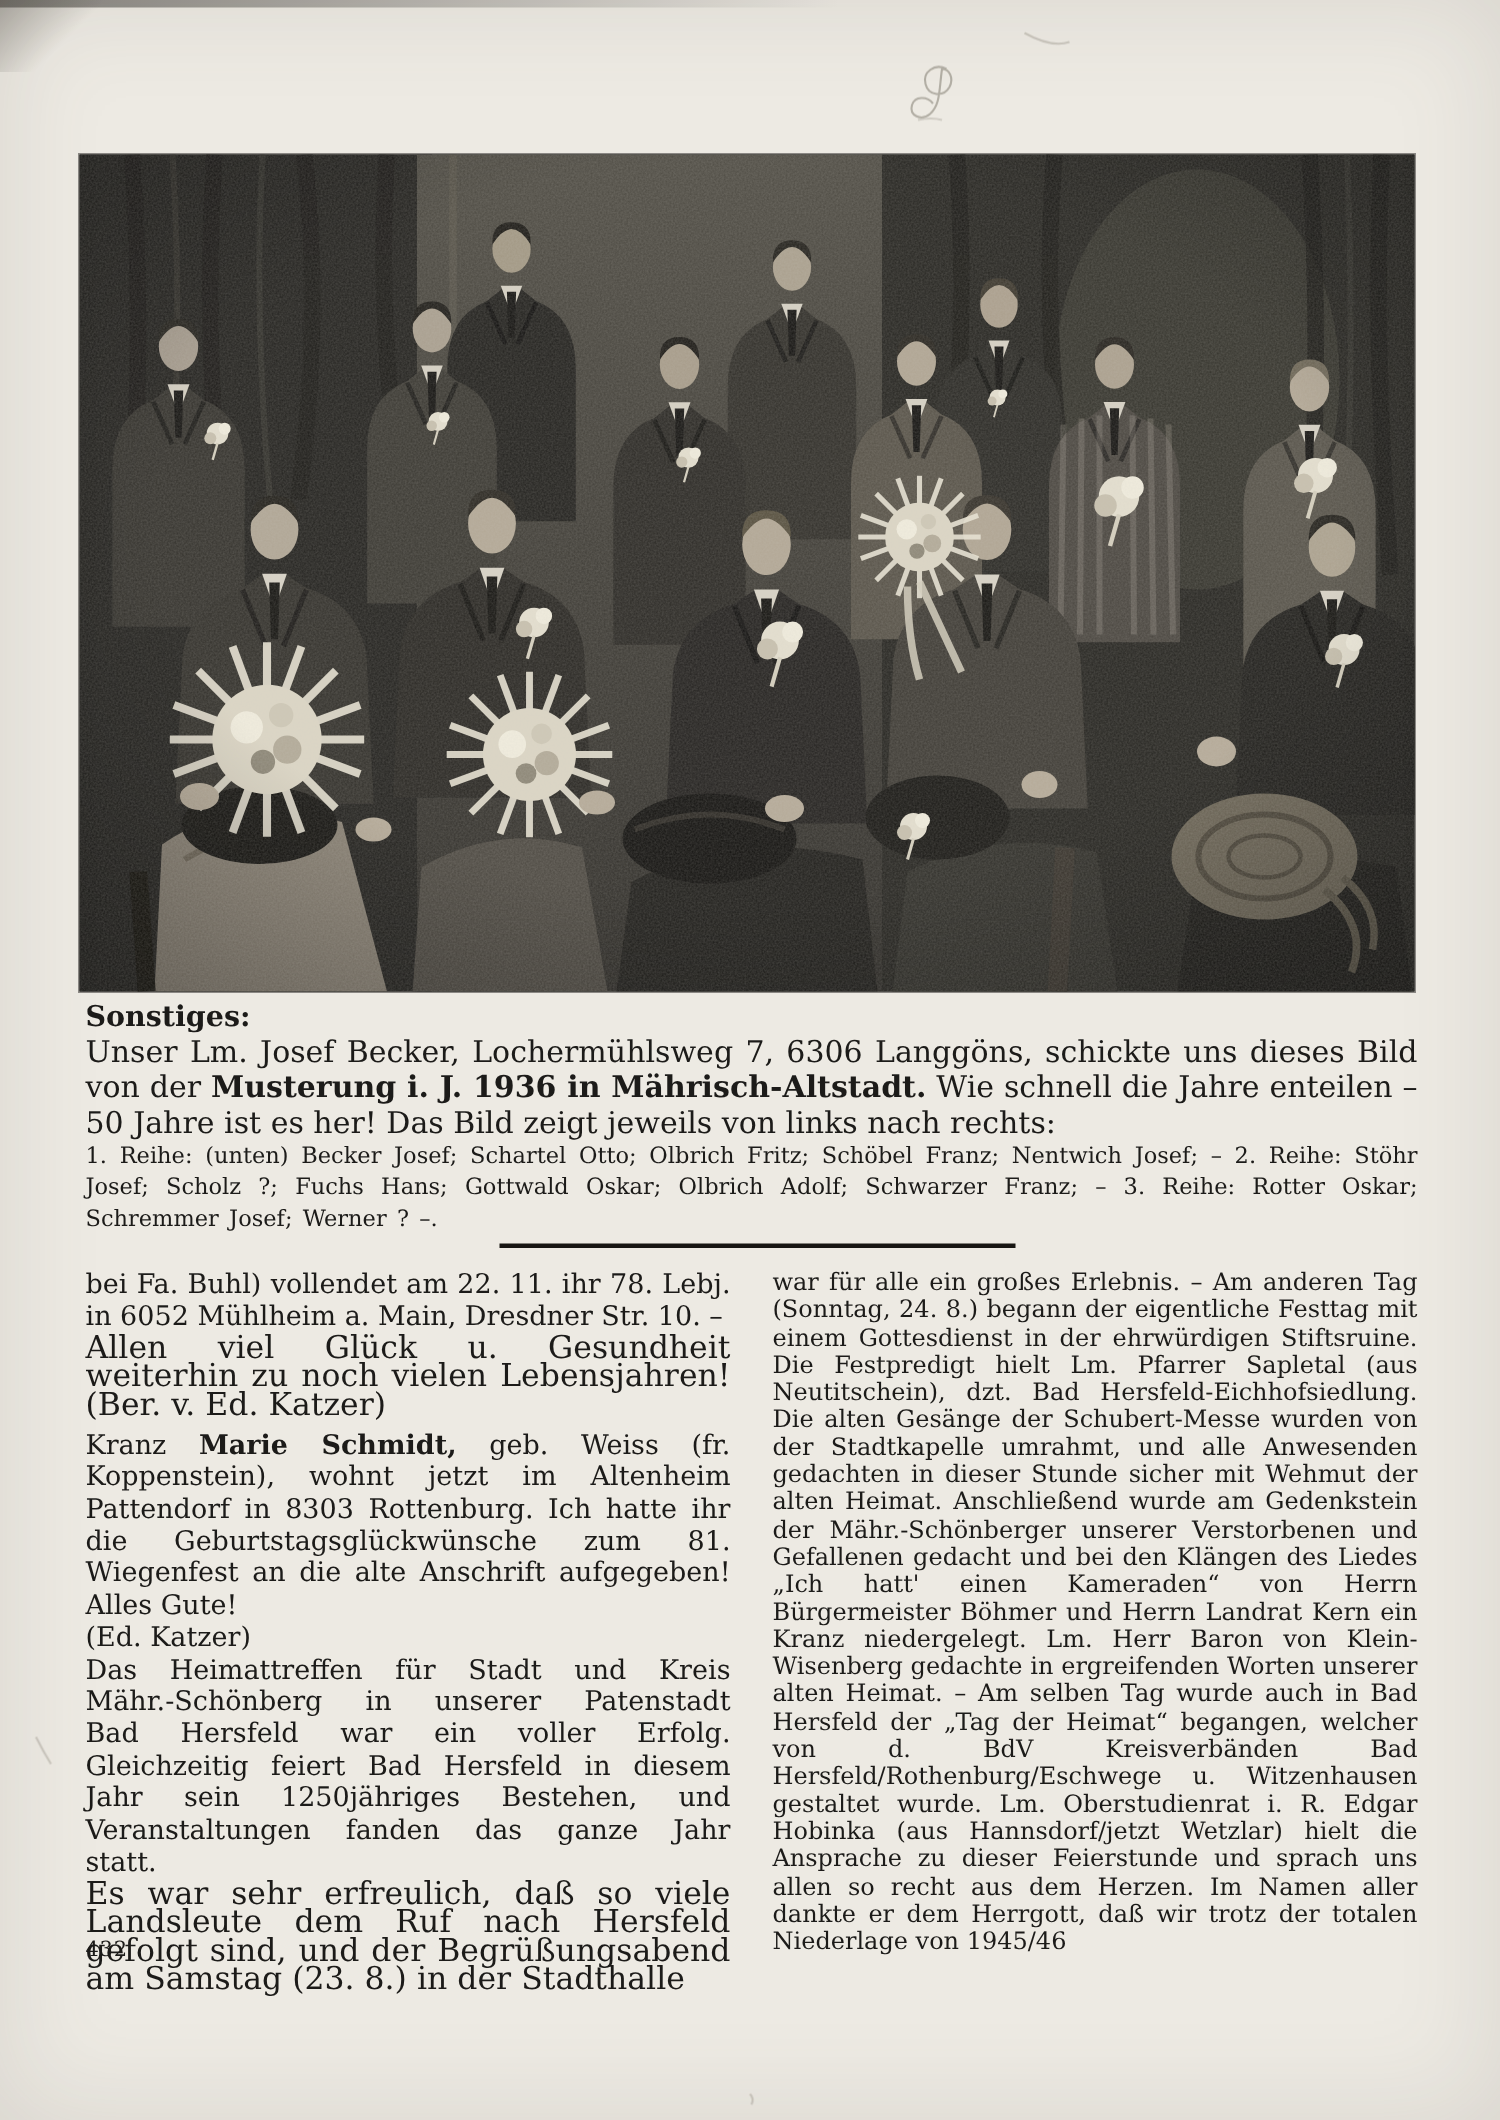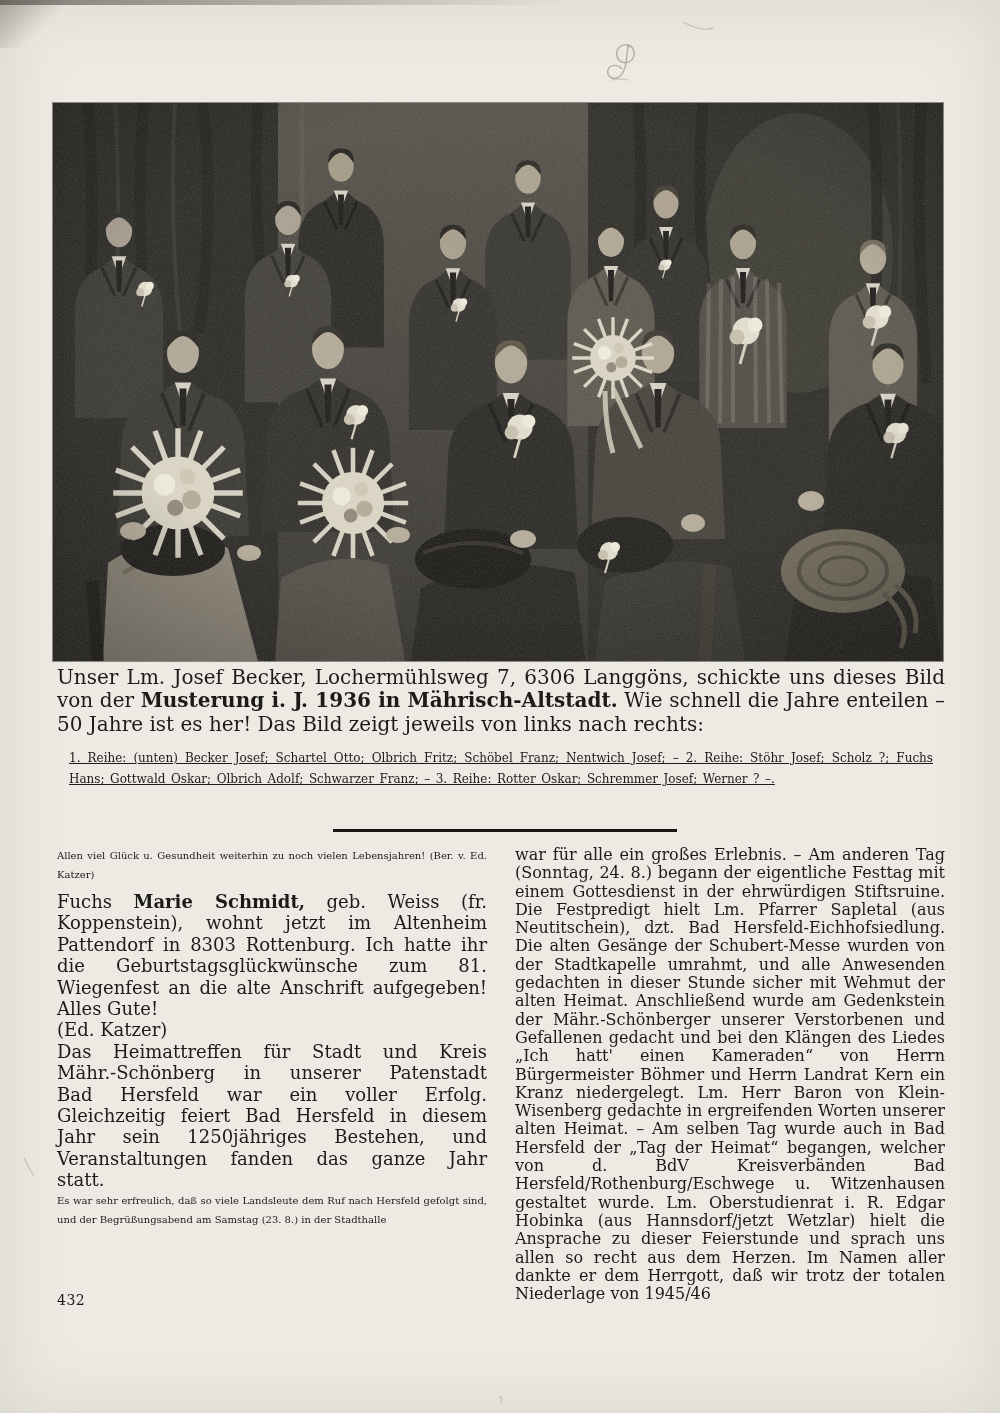--- a/index.html
+++ b/index.html
@@ -34,37 +34,36 @@
   .caption{
     position:absolute;left:57px;top:666px;width:888px;
   }
   .caption-heading{
     font-weight:bold;font-size:19px;line-height:24px;margin:0;
   }
   .caption-intro{
     font-size:20px;line-height:23.4px;text-align:justify;margin:0;
   }
   .caption-listing{
-    font-size:12px;line-height:21px;text-align:justify;margin:12px;
+    font-size:15px;line-height:21px;text-align:justify;margin:0;
     word-spacing:.14em;
-    text-decoration:underline;
   }
   .b{font-weight:bold;}
   .divider{
     position:absolute;left:333px;top:829px;width:344px;height:3px;
     background:#181613;
   }
   .columns{
     position:absolute;left:57px;top:846px;width:888px;
     display:flex;gap:28px;
   }
   .col{width:430px;}
   .col p{margin:0;text-align:justify;}
   .t-lg{font-size:18px;line-height:21.4px;}
-  .t-sm{font-size:10px;line-height:19px;}
+  .t-sm{font-size:21px;line-height:19px;}
   .col-right p{font-size:16px;line-height:18.3px;}
   .byline{text-align:center;padding-right:4px;}
   .gap-sm{margin-top:7px !important;}
   .gap-md{margin-top:10px !important;}
   .loose{word-spacing:.30em;}
   .looser{word-spacing:.42em;}
   .page-number{
     position:absolute;left:57px;top:1292px;
     font-size:14px;letter-spacing:.5px;
   }
@@ -273,31 +272,33 @@
         <ellipse cx="758" cy="398" rx="13" ry="10"></ellipse>
         <ellipse cx="605,430" cy="430" rx="0" ry="0"></ellipse>
       </g>
 
       <rect width="890" height="558" fill="url(#vig)"></rect>
       <rect width="890" height="558" filter="url(#noise)"></rect>
     </svg>
   </div>
 
   <div class="caption">
+    <p class="caption-heading">Sonstiges:</p>
     <p class="caption-intro"><span>Unser Lm. Josef Becker, Lochermühlsweg 7, 6306 Langgöns, schickte uns dieses Bild von der </span><span class="b">Musterung i. J. 1936 in Mährisch-Altstadt.</span><span> Wie schnell die Jahre enteilen – 50 Jahre ist es her! Das Bild zeigt jeweils von links nach rechts:</span></p>
     <p class="caption-listing">1. Reihe: (unten) Becker Josef; Schartel Otto; Olbrich Fritz; Schöbel Franz; Nentwich Josef; – 2. Reihe: Stöhr Josef; Scholz ?; Fuchs Hans; Gottwald Oskar; Olbrich Adolf; Schwarzer Franz; – 3. Reihe: Rotter Oskar; Schremmer Josef; Werner ? –.</p>
   </div>
 
   <div class="divider"></div>
 
   <div class="columns">
 
     <div class="col col-left">
+      <p class="t-lg">bei Fa. Buhl) vollendet am 22. 11. ihr 78. Lebj. in 6052 Mühlheim a. Main, Dresdner Str. 10. –</p>
       <p class="t-sm">Allen viel Glück u. Gesundheit weiterhin zu noch vielen Lebensjahren! (Ber. v. Ed. Katzer)</p>
-      <p class="t-lg gap-sm"><span>Fuchs </span><span class="b">Marie Schmidt,</span><span> geb. Weiss (fr. Koppenstein), wohnt jetzt im Altenheim Pattendorf in 8303 Rottenburg. Ich hatte ihr die Geburtstagsglückwünsche zum 81. Wiegenfest an die alte Anschrift aufgegeben! Alles Gute!</span></p>
+      <p class="t-lg gap-sm"><span>Kranz </span><span class="b">Marie Schmidt,</span><span> geb. Weiss (fr. Koppenstein), wohnt jetzt im Altenheim Pattendorf in 8303 Rottenburg. Ich hatte ihr die Geburtstagsglückwünsche zum 81. Wiegenfest an die alte Anschrift aufgegeben! Alles Gute!</span></p>
       <p class="t-lg byline">(Ed. Katzer)</p>
       <p class="t-lg looser">Das Heimattreffen für Stadt und Kreis Mähr.-Schönberg in unserer Patenstadt Bad Hersfeld war ein voller Erfolg. Gleichzeitig feiert Bad Hersfeld in diesem Jahr sein 1250jähriges Bestehen, und Veranstaltungen fanden das ganze Jahr statt.</p>
       <p class="t-sm">Es war sehr erfreulich, daß so viele Landsleute dem Ruf nach Hersfeld gefolgt sind, und der Begrüßungsabend am Samstag (23. 8.) in der Stadthalle</p>
     </div>
 
     <div class="col col-right">
       <p>war für alle ein großes Erlebnis. – Am anderen Tag (Sonntag, 24. 8.) begann der eigentliche Festtag mit einem Gottesdienst in der ehrwürdigen Stiftsruine. Die Festpredigt hielt Lm. Pfarrer Sapletal (aus Neutitschein), dzt. Bad Hersfeld-Eichhofsiedlung. Die alten Gesänge der Schubert-Messe wurden von der Stadtkapelle umrahmt, und alle Anwesenden gedachten in dieser Stunde sicher mit Wehmut der alten Heimat. Anschließend wurde am Gedenkstein der Mähr.-Schönberger unserer Verstorbenen und Gefallenen gedacht und bei den Klängen des Liedes „Ich hatt' einen Kameraden“ von Herrn Bürgermeister Böhmer und Herrn Landrat Kern ein Kranz niedergelegt. Lm. Herr Baron von Klein-Wisenberg gedachte in ergreifenden Worten unserer alten Heimat. – Am selben Tag wurde auch in Bad Hersfeld der „Tag der Heimat“ begangen, welcher von d. BdV Kreisverbänden Bad Hersfeld/Rothenburg/Eschwege u. Witzenhausen gestaltet wurde. Lm. Oberstudienrat i. R. Edgar Hobinka (aus Hannsdorf/jetzt Wetzlar) hielt die Ansprache zu dieser Feierstunde und sprach uns allen so recht aus dem Herzen. Im Namen aller dankte er dem Herrgott, daß wir trotz der totalen Niederlage von 1945/46</p>
     </div>
 
   </div>

